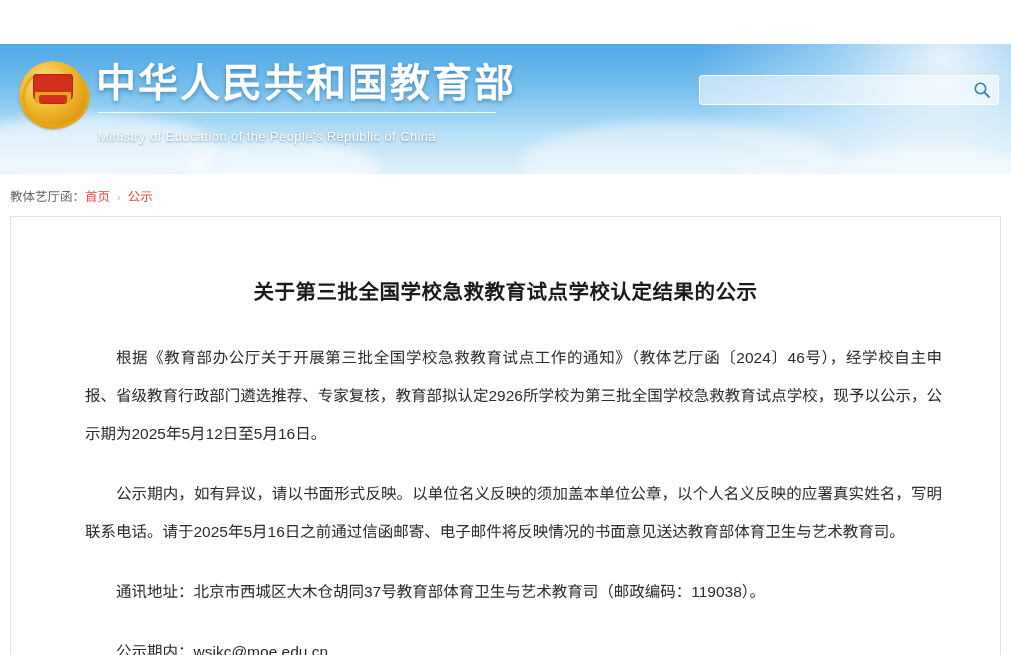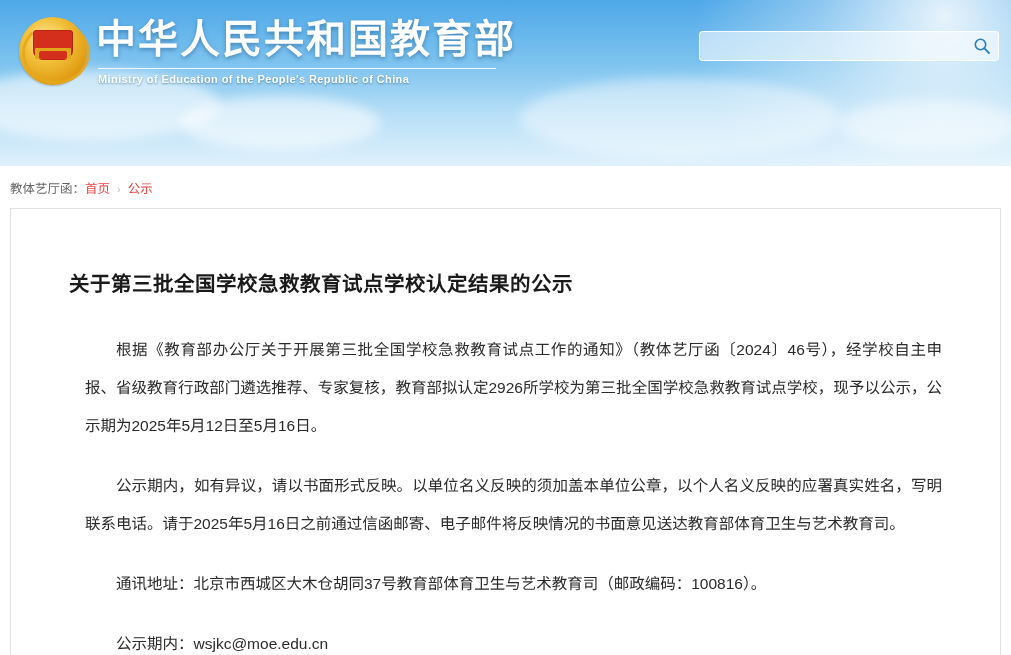--- a/index.html
+++ b/index.html
@@ -12,23 +12,24 @@
     overflow: hidden;
     font-family: "Liberation Sans", sans-serif;
     background: #ffffff;
     color: #333;
   }
 
   
   .header {
     position: relative;
     width: 1011px;
-    height: 166px;
+    height: 130px;
     background: linear-gradient(180deg, #4ea8e8 0%, #7dc3ef 38%, #b9e0f7 70%, #dff1fc 100%);
     overflow: hidden;
+    margin-top: 44px;
   }
   .cloud {
     position: absolute;
     background: rgba(255,255,255,0.55);
     border-radius: 50%;
     filter: blur(6px);
   }
   .cloud.c1 { width: 260px; height: 70px; left: -40px; top: 70px; }
   .cloud.c2 { width: 200px; height: 54px; left: 180px; top: 96px; }
   .cloud.c3 { width: 320px; height: 80px; left: 520px; top: 78px; opacity: .75; }
@@ -116,27 +117,27 @@
     font-size: 40px;
     letter-spacing: 2px;
     color: #ffffff;
     text-shadow: 0 2px 4px rgba(20,70,120,0.45);
     margin: 0;
     line-height: 48px;
     white-space: nowrap;
   }
   .title-en {
     margin: 4px 0 0 2px;
-    font-size: 11px;
-    font-weight: bold;
+    font-size: 13px;
+    font-weight: normal;
     letter-spacing: .4px;
     color: #ffffff;
     text-shadow: 0 1px 2px rgba(20,70,120,0.5);
     border-top: 1px solid rgba(255,255,255,0.85);
-    padding-top: 4px;
+    padding-top: 16px;
     width: 398px;
     white-space: nowrap;
   }
 
   
   .search-box {
     position: absolute;
     right: 12px;
     top: 31px;
     width: 300px;
@@ -196,20 +197,21 @@
   .content-card {
     margin: 0 10px;
     border: 1px solid #e2e2e2;
     background: #fff;
     height: 486px;
     box-sizing: border-box;
     padding: 0 58px;
     overflow: hidden;
   }
   .doc-title {
+    text-align: center;
     font-family: "Liberation Serif", serif;
     font-size: 20.5px;
     font-weight: bold;
     color: #1a1a1a;
     margin: 58px 0 0 0;
     letter-spacing: .5px;
   }
   .doc-body {
     margin-top: 34px;
     font-size: 15.5px;
@@ -263,16 +265,16 @@
 
 <div class="breadcrumb">
   <span>教体艺厅函：</span><a href="#">首页</a><span class="sep">›</span><a href="#">公示</a>
 </div>
 
 <div class="content-card">
   <h2 class="doc-title">关于第三批全国学校急救教育试点学校认定结果的公示</h2>
   <div class="doc-body">
     <p>根据《教育部办公厅关于开展第三批全国学校急救教育试点工作的通知》（教体艺厅函〔2024〕46号），经学校自主申报、省级教育行政部门遴选推荐、专家复核，教育部拟认定2926所学校为第三批全国学校急救教育试点学校，现予以公示，公示期为2025年5月12日至5月16日。</p>
     <p>公示期内，如有异议，请以书面形式反映。以单位名义反映的须加盖本单位公章，以个人名义反映的应署真实姓名，写明联系电话。请于2025年5月16日之前通过信函邮寄、电子邮件将反映情况的书面意见送达教育部体育卫生与艺术教育司。</p>
-    <p>通讯地址：北京市西城区大木仓胡同37号教育部体育卫生与艺术教育司（邮政编码：100816）。</p>
+    <p>通讯地址：北京市西城区大木仓胡同37号教育部体育卫生与艺术教育司（邮政编码：119038）。</p>
     <p class="mail">公示期内：wsjkc@moe.edu.cn</p>
   </div>
 </div>
 
 </body></html>

